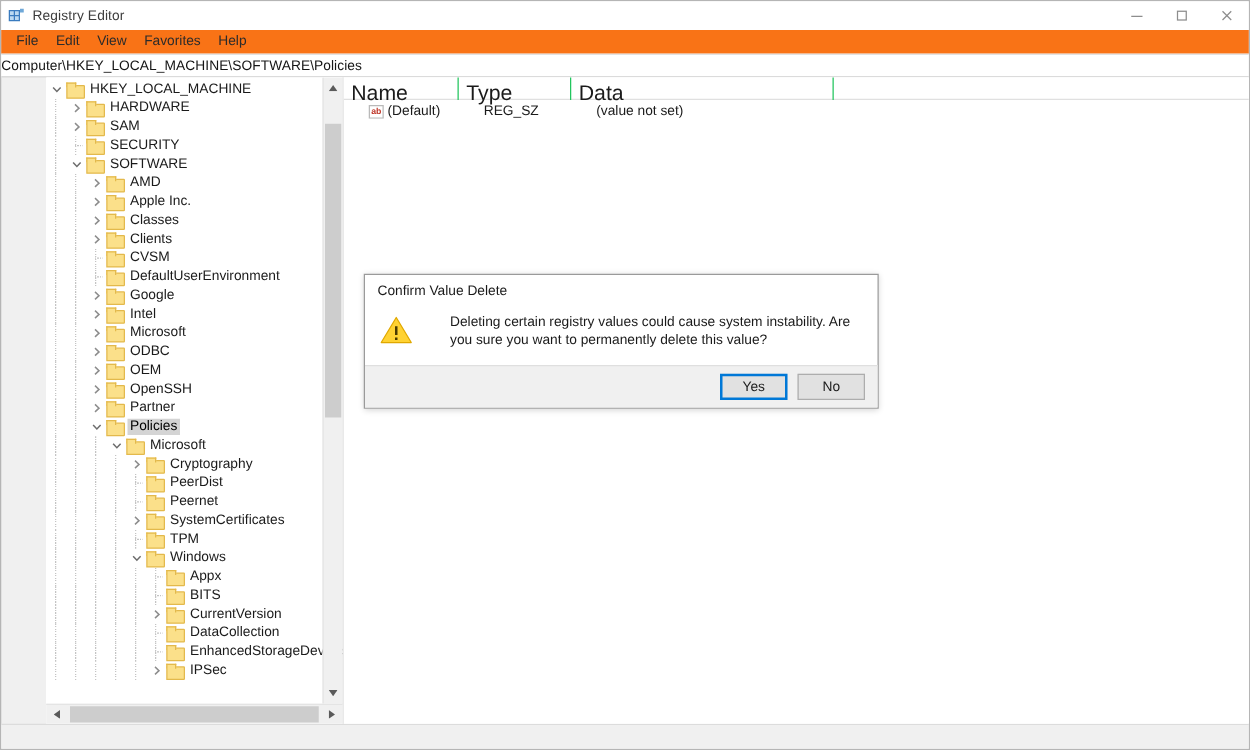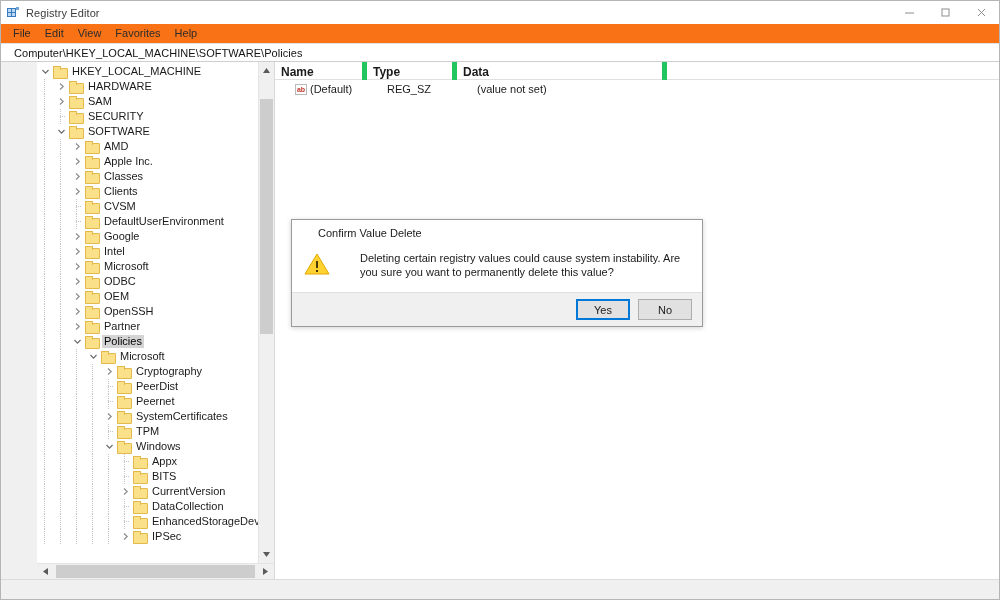--- a/index.html
+++ b/index.html
@@ -58,21 +58,21 @@
     line-height: 12px;
   }
 
   
   .addressbar {
     height: 19px; min-height: 19px;
     background: #ffffff;
     border-top: 1px solid #e2e2e2;
     border-bottom: 1px solid #cfcfcf;
     display: flex; align-items: center;
-    padding-left: 13px;
+    padding-left: 0;
   }
   .address-text {
     font-size: 11px; color: #141414; letter-spacing: .05px;
   }
 
   
   .panes { flex: 1; display: flex; background: #ffffff; min-height: 0; margin-left: 36px; }
 
   
   .tree-pane {
@@ -175,25 +175,24 @@
   }
 
   
   .values-pane { flex: 1; background: #ffffff; position: relative; }
   .cols {
     display: flex; height: 18px;
     border-bottom: 1px solid #e0e0e0;
     background: #ffffff;
   }
   .col-head {
-    font-size: 12px; color: #1a1a1a;
+    font-size: 17px; color: #1a1a1a;
     padding: 3px 0 0 6px;
-    border-right: 5px solid #22c55e;
+    border-right: 1px solid #22c55e;
     height: 18px;
-    font-weight: bold;
   }
   .val-row { display: flex; height: 17px; align-items: center; }
   .val-cell {
     font-size: 11px; color: #1a1a1a;
     padding-left: 20px; display: flex; align-items: flex-end;
     white-space: nowrap; overflow: hidden;
   }
   .ab-icon {
     width: 12px; height: 11px; flex: none; margin-right: 3px;
     background: #ffffff; border: 1px solid #b9b9b9;
@@ -215,21 +214,21 @@
     left: 290px; top: 218px;
     width: 412px; height: 108px;
     background: #ffffff;
     border: 1px solid #9a9a9a;
     box-shadow: 0 1px 5px rgba(0,0,0,.18);
     display: flex; flex-direction: column;
     z-index: 50;
   }
   .dlg-title {
     height: 26px; display: flex; align-items: center;
-    padding-left: 26px;
+    padding-left: 10px;
     font-size: 11px; color: #1a1a1a;
   }
   .dlg-body {
     flex: 1; display: flex;
     padding: 4px 14px 0 12px;
   }
   .warn-icon { width: 26px; height: 24px; flex: none; margin-top: 2px; }
   .dlg-msg {
     font-size: 11px; color: #1a1a1a;
     line-height: 14px; padding-left: 8px; padding-top: 1px; margin-left: 22px;

